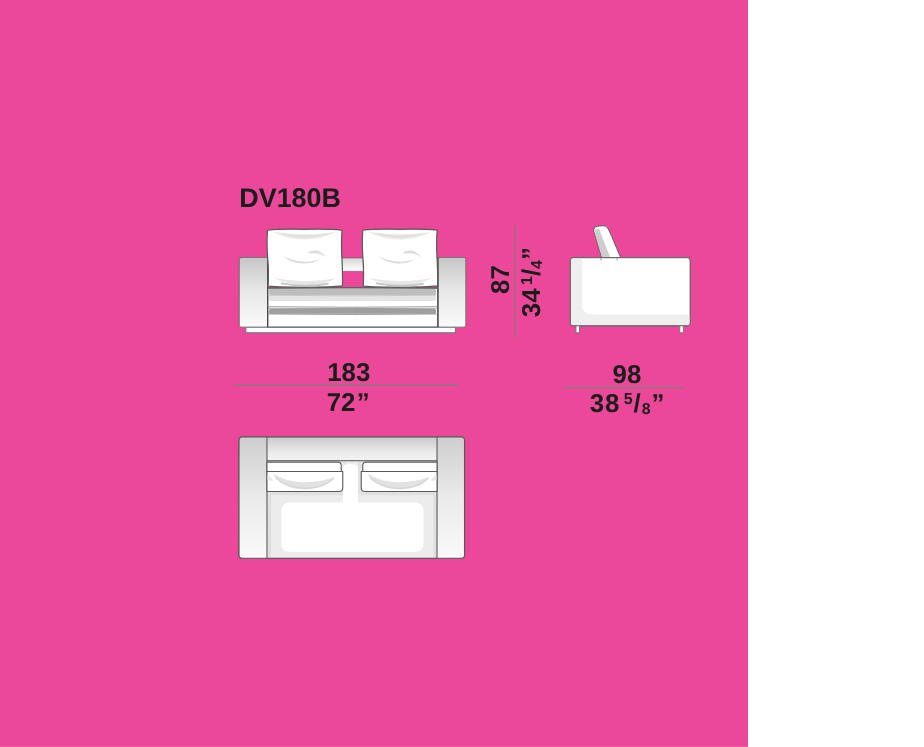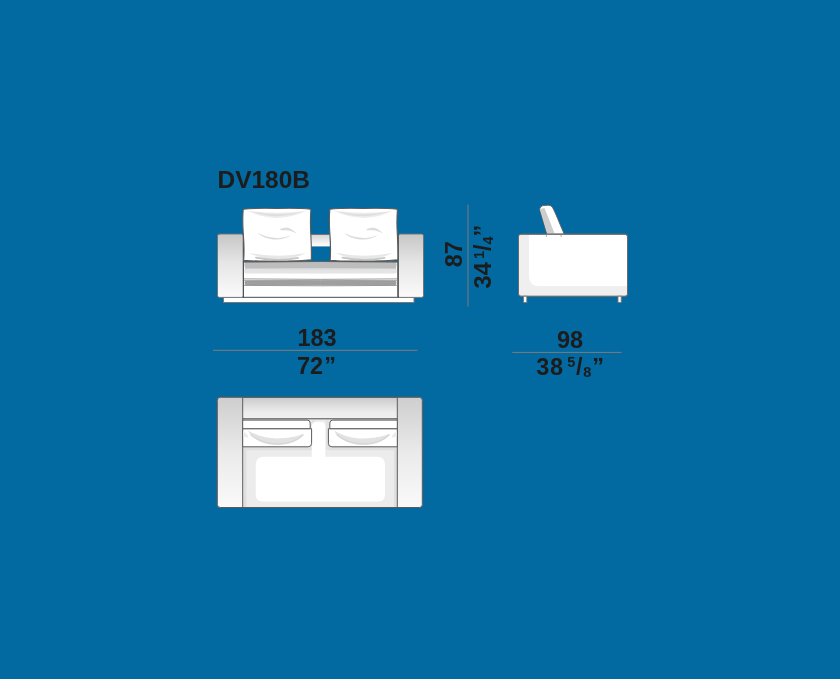--- a/index.html
+++ b/index.html
@@ -1,16 +1,16 @@
 <!DOCTYPE html>
 <html><head>
 <meta charset="utf-8">
 <style>
   html,body{margin:0;padding:0;background:#ffffff;}
-  #canvas{position:relative;width:840px;height:679px;background:#0369a1;overflow:hidden;
+  #canvas{position:relative;width:680px;height:679px;background:#ec4899;overflow:hidden;
           font-family:"Liberation Sans",sans-serif;}
   svg{position:absolute;left:0;top:0;}
   text{font-family:"Liberation Sans",sans-serif;font-weight:bold;fill:#1c1c1c;}
 </style>
 </head>
 <body>
 <div id="canvas">
 <svg width="840" height="679" viewBox="0 0 840 679">
 <defs>
   <linearGradient id="gArmF" x1="0" y1="234" x2="0" y2="298" gradientUnits="userSpaceOnUse">

